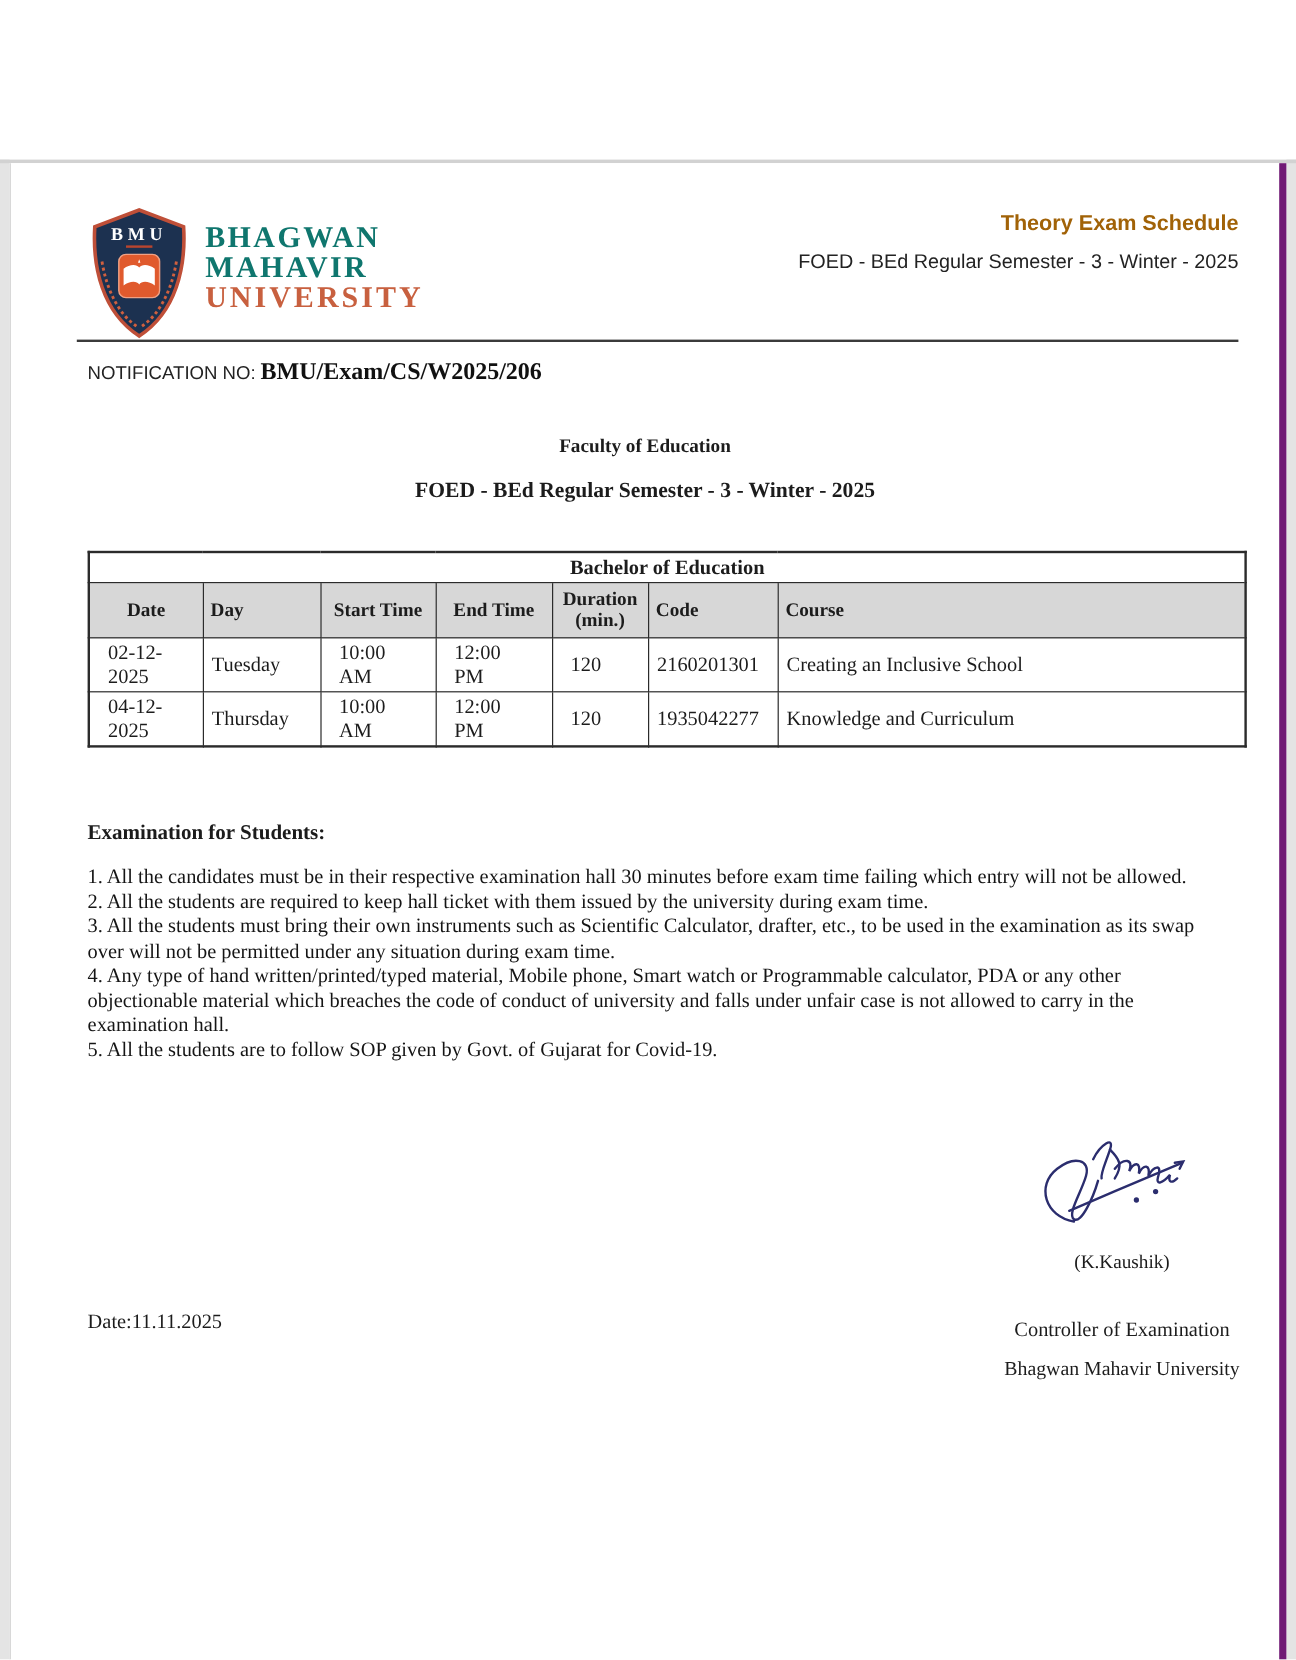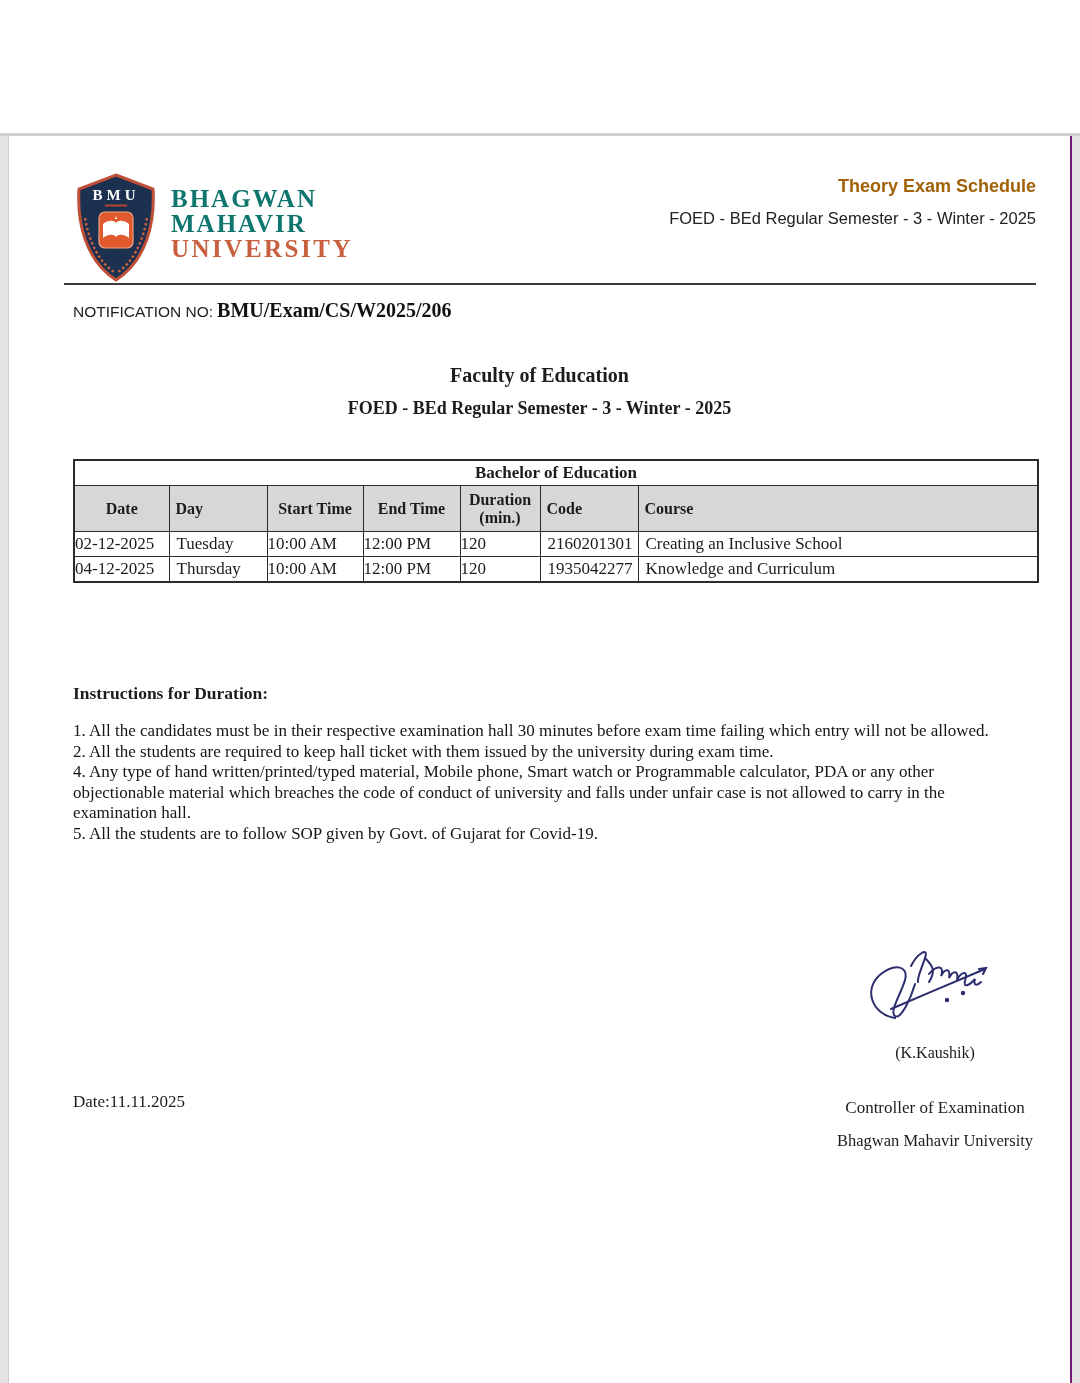--- a/index.html
+++ b/index.html
@@ -4,51 +4,51 @@
 <style>
   * { margin:0; padding:0; box-sizing:border-box; }
   html,body { width:1080px; height:1383px; background:#ffffff; overflow:hidden; }
   body { position:relative; font-family:"Liberation Serif", serif; color:#1c1c1c; }
 
   .side-strip { position:absolute; top:133px; bottom:0; width:8px; background:#e4e4e4; }
   .side-strip.left { left:0; }
   .side-strip.right { right:0; }
   .seam { position:absolute; top:133px; left:0; right:0; height:3px; background:#d2d2d2; }
 
-  .page { position:absolute; left:8px; right:8px; top:136px; bottom:0; background:#ffffff; border-left:1px solid #cfcfcf; border-right:2px solid #701a75; }
+  .page { position:absolute; left:8px; right:8px; top:136px; bottom:0; background:#ffffff; border-left:1px solid #cfcfcf; border-right:6px solid #701a75; }
 
   
   .logo-wrap { position:absolute; left:62px; top:36px; display:flex; align-items:flex-start; }
   .logo-shield { width:90px; height:112px; }
   .logo-text { margin-left:10px; margin-top:14px; font-family:"Liberation Serif", serif; }
   .logo-line { font-size:25px; font-weight:600; letter-spacing:2px; color:#0f766e; line-height:25px; }
   .logo-line.univ { color:#c8603f; letter-spacing:2.5px; }
 
   .header-right { position:absolute; right:34px; top:40px; text-align:right; font-family:"Liberation Sans", sans-serif; }
   .header-right .title { font-size:18px; font-weight:bold; color:#a16207; }
   .header-right .subtitle { font-size:16.5px; margin-top:12px; color:#222; }
 
   .header-rule { position:absolute; left:55px; right:34px; top:147px; border-top:2.5px solid #3b3b3b; }
 
   .notification { position:absolute; left:64px; top:163px; }
   .notification .label { font-family:"Liberation Sans", sans-serif; font-size:15.5px; color:#222; }
   .notification .number { font-family:Liberation Serif, serif; font-size:20px; font-weight:bold; color:#111; }
 
-  .faculty-title { position:absolute; left:0; right:0; top:228px; text-align:center; font-size:20px; font-weight:bold; }
+  .faculty-title { position:absolute; left:0; right:0; top:228px; text-align:center; font-size:16px; font-weight:bold; }
   .program-title { position:absolute; left:0; right:0; top:262px; text-align:center; font-size:18px; font-weight:bold; }
 
   
   .sched-table { position:absolute; left:64px; top:323px; width:966px; border-collapse:collapse; }
   .sched-table td, .sched-table th { border:1.5px solid #2b2b2b; font-family:"Liberation Serif", serif; }
   .sched-table { border:2px solid #2b2b2b; }
   .group-header { height:36px; text-align:center; font-size:17px; font-weight:bold; background:#fff; }
   .col-header th { height:46px; background:#d7d7d7; font-size:16px; font-weight:bold; padding:2px 4px; }
   .col-header th.al { text-align:left; padding-left:6px; }
   .col-header th.ac { text-align:center; }
-  .sched-table td { height:24px; font-size:17px; padding:2px 0; }
+  .sched-table td { height:24px; font-size:17px; padding:2px 15px; }
   .sched-table td.ac { text-align:left; }
   .sched-table td.al { text-align:left; padding-left:7px; }
   .w-date{width:95px;} .w-day{width:98px;} .w-start{width:96px;} .w-end{width:97px;} .w-dur{width:80px;} .w-code{width:98px;}
 
   
   .instr-heading { position:absolute; left:64px; top:547px; font-size:17.5px; font-weight:bold; }
   .instr-body { position:absolute; left:64px; top:585px; width:948px; font-size:17px; line-height:20.5px; color:#151515; }
 
   
   .sign-block { position:absolute; left:820px; top:800px; width:212px; text-align:center; }
@@ -129,24 +129,25 @@
       <td class="al">Thursday</td>
       <td class="ac">10:00 AM</td>
       <td class="ac">12:00 PM</td>
       <td class="ac">120</td>
       <td class="al">1935042277</td>
       <td class="al">Knowledge and Curriculum</td>
     </tr>
   </tbody>
     </table>
 
-  <div class="instr-heading">Instructions for Duration:</div>
+  <div class="instr-heading">Examination for Students:</div>
   <div class="instr-body">
     <div>1. All the candidates must be in their respective examination hall 30 minutes before exam time failing which entry will not be allowed.</div>
     <div>2. All the students are required to keep hall ticket with them issued by the university during exam time.</div>
+    <div>3. All the students must bring their own instruments such as Scientific Calculator, drafter, etc., to be used in the examination as its swap over will not be permitted under any situation during exam time.</div>
     <div>4. Any type of hand written/printed/typed material, Mobile phone, Smart watch or Programmable calculator, PDA or any other objectionable material which breaches the code of conduct of university and falls under unfair case is not allowed to carry in the examination hall.</div>
     <div>5. All the students are to follow SOP given by Govt. of Gujarat for Covid-19.</div>
   </div>
 
   <div class="sign-block">
     <svg width="160" height="100" viewBox="0 0 160 100" xmlns="http://www.w3.org/2000/svg">
       <g fill="none" stroke="#2b2d6e" stroke-width="2" stroke-linecap="round">
         <path d="M40 82 C16 78 8 52 26 38 C40 27 54 30 50 44 C46 58 34 76 40 80 C46 84 56 62 60 48"></path>
         <path d="M56 30 C62 18 74 10 70 22 C66 34 62 42 63 46"></path>
         <path d="M70 22 C78 30 81 35 74 46"></path>

